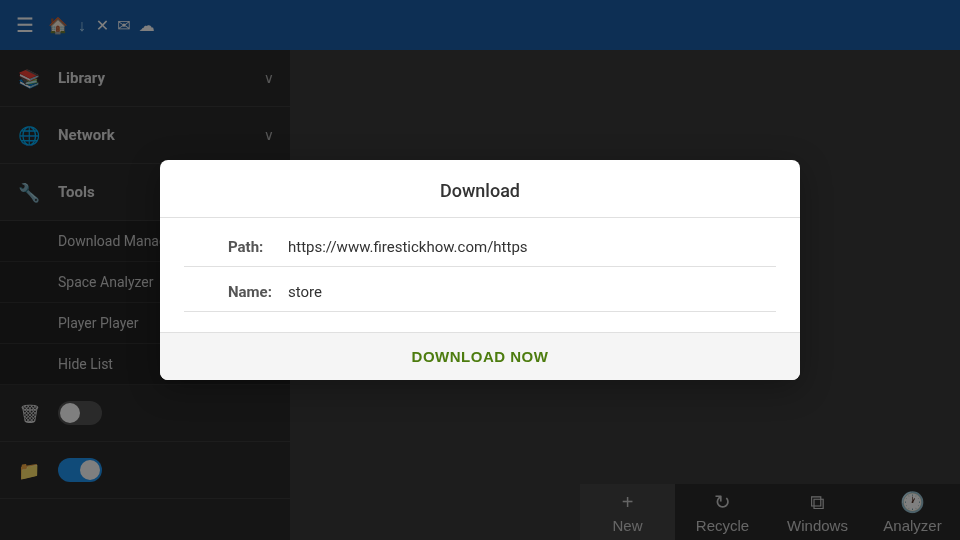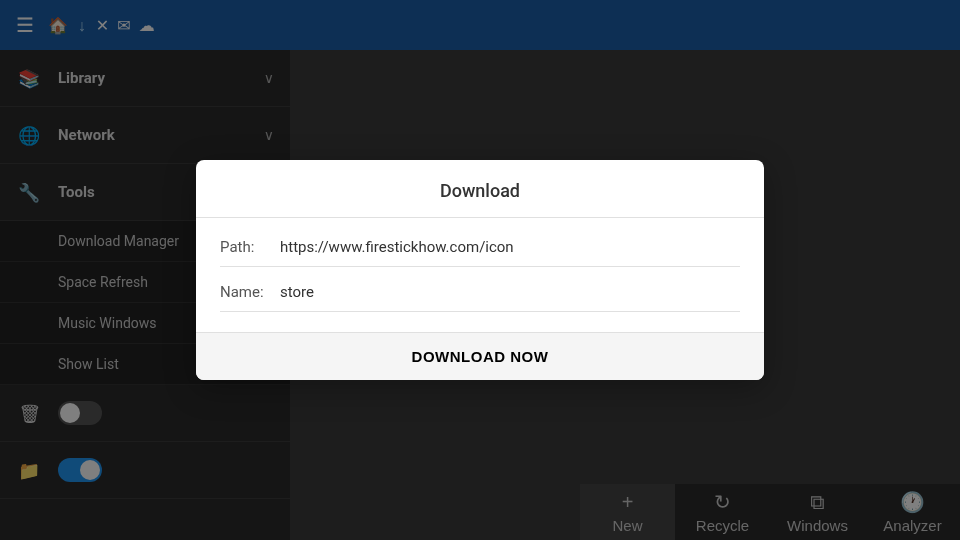--- a/index.html
+++ b/index.html
@@ -204,21 +204,21 @@
       background: rgba(0,0,0,0.5);
       display: flex;
       align-items: center;
       justify-content: center;
       z-index: 100;
     }
 
     .modal {
       background: white;
       border-radius: 8px;
-      width: 568px;
+      width: 640px;
       overflow: hidden;
       box-shadow: 0 8px 32px rgba(0,0,0,0.3);
     }
 
     .modal-header {
       padding: 20px 24px 16px;
       text-align: center;
       border-bottom: 1px solid #e0e0e0;
     }
     .modal-title {
@@ -239,36 +239,37 @@
       padding-bottom: 10px;
     }
     .modal-field:last-child {
       margin-bottom: 0;
     }
     .field-label {
       font-size: 15px;
       color: #555;
       width: 60px;
       flex-shrink: 0;
-      font-weight: 400;
+      font-weight: 700;
+      margin-left: 44px;
     }
     .field-value {
       font-size: 15px;
       color: #333;
       flex: 1;
     }
 
     .modal-footer {
       background: #f5f5f5;
       padding: 14px 24px;
       text-align: center;
       border-top: 1px solid #e0e0e0;
     }
     .download-now-btn {
-      color: #000000;
+      color: #4d7c0f;
       font-size: 15px;
       font-weight: 600;
       letter-spacing: 0.5px;
       cursor: pointer;
       background: none;
       border: none;
       text-transform: uppercase;
     }
   </style>
 </head>
@@ -307,27 +308,27 @@
         <span class="item-icon">🔧</span>
         <span class="item-label">Tools</span>
         <span class="item-chevron">∧</span>
       </div>
 
       <div class="sidebar-sub">
         <div class="sidebar-sub-item">
           <span>Download Manager</span>
         </div>
         <div class="sidebar-sub-item">
-          <span>Space Refresh</span>
+          <span>Space Analyzer</span>
         </div>
         <div class="sidebar-sub-item">
-          <span>Music Windows</span>
+          <span>Player Player</span>
         </div>
         <div class="sidebar-sub-item">
-          <span>Show List</span>
+          <span>Hide List</span>
         </div>
       </div>
 
       <div class="sidebar-item">
         <span class="item-icon">🗑</span>
         <div class="toggle-container">
           <div class="toggle off">
             <div class="toggle-knob"></div>
           </div>
         </div>
@@ -370,21 +371,21 @@
   <div class="overlay">
     <div class="modal">
 
       <div class="modal-header">
         <span class="modal-title">Download</span>
       </div>
 
       <div class="modal-body">
         <div class="modal-field">
           <span class="field-label">Path:</span>
-          <span class="field-value">https://www.firestickhow.com/icon</span>
+          <span class="field-value">https://www.firestickhow.com/https</span>
         </div>
         <div class="modal-field">
           <span class="field-label">Name:</span>
           <span class="field-value">store</span>
         </div>
       </div>
 
       <div class="modal-footer">
         <button class="download-now-btn">DOWNLOAD NOW</button>
       </div>

